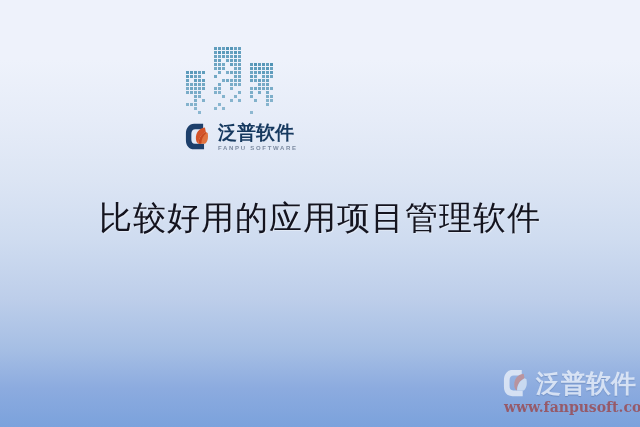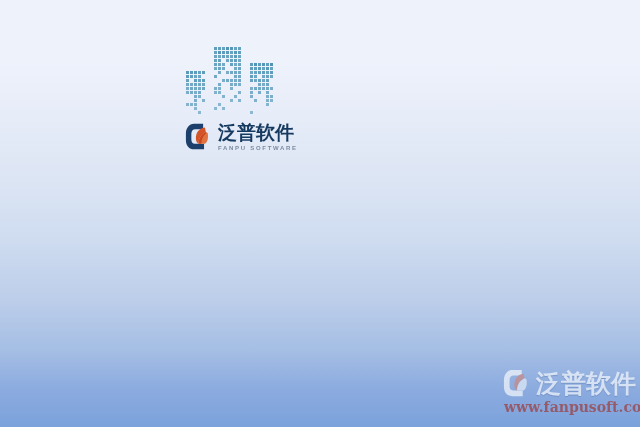--- a/index.html
+++ b/index.html
@@ -459,20 +459,21 @@
         <path d="M46 22 C34 28 30 38 30 48 L44 48 C50 44 52 34 50 24 Z" fill="#e0733f"></path>
         <path d="M47 24 C40 30 36 38 36 48 L30 48 C30 38 34 28 46 22 Z" fill="#c9481f"></path>
       </svg>
     </span>
     <span class="logo-words">
       <span class="logo-cn">泛普软件</span>
       <span class="logo-en">FANPU SOFTWARE</span>
     </span>
   </div>
 
+  <div class="headline">比较好用的应用项目管理软件</div>
 
   <div class="watermark">
     <div class="wm-row">
       <span class="wm-mark">
         <svg viewBox="0 0 64 64" width="30" height="30" aria-hidden="true">
           <path d="M40 4 L20 4 C9 4 2 14 2 26 L2 40 C2 52 9 60 20 60 L42 60 L42 48 L22 48
                    C16 48 14 44 14 38 L14 26 C14 20 17 16 23 16 L40 16 Z" fill="#f2f6fc"></path>
           <path d="M44 12 C30 14 24 24 24 36 C24 42 26 46 30 48 C30 38 34 28 46 22 Z" fill="#c98a86"></path>
           <path d="M46 22 C34 28 30 38 30 48 L44 48 C50 44 52 34 50 24 Z" fill="#e0ebf7"></path>
         </svg>

